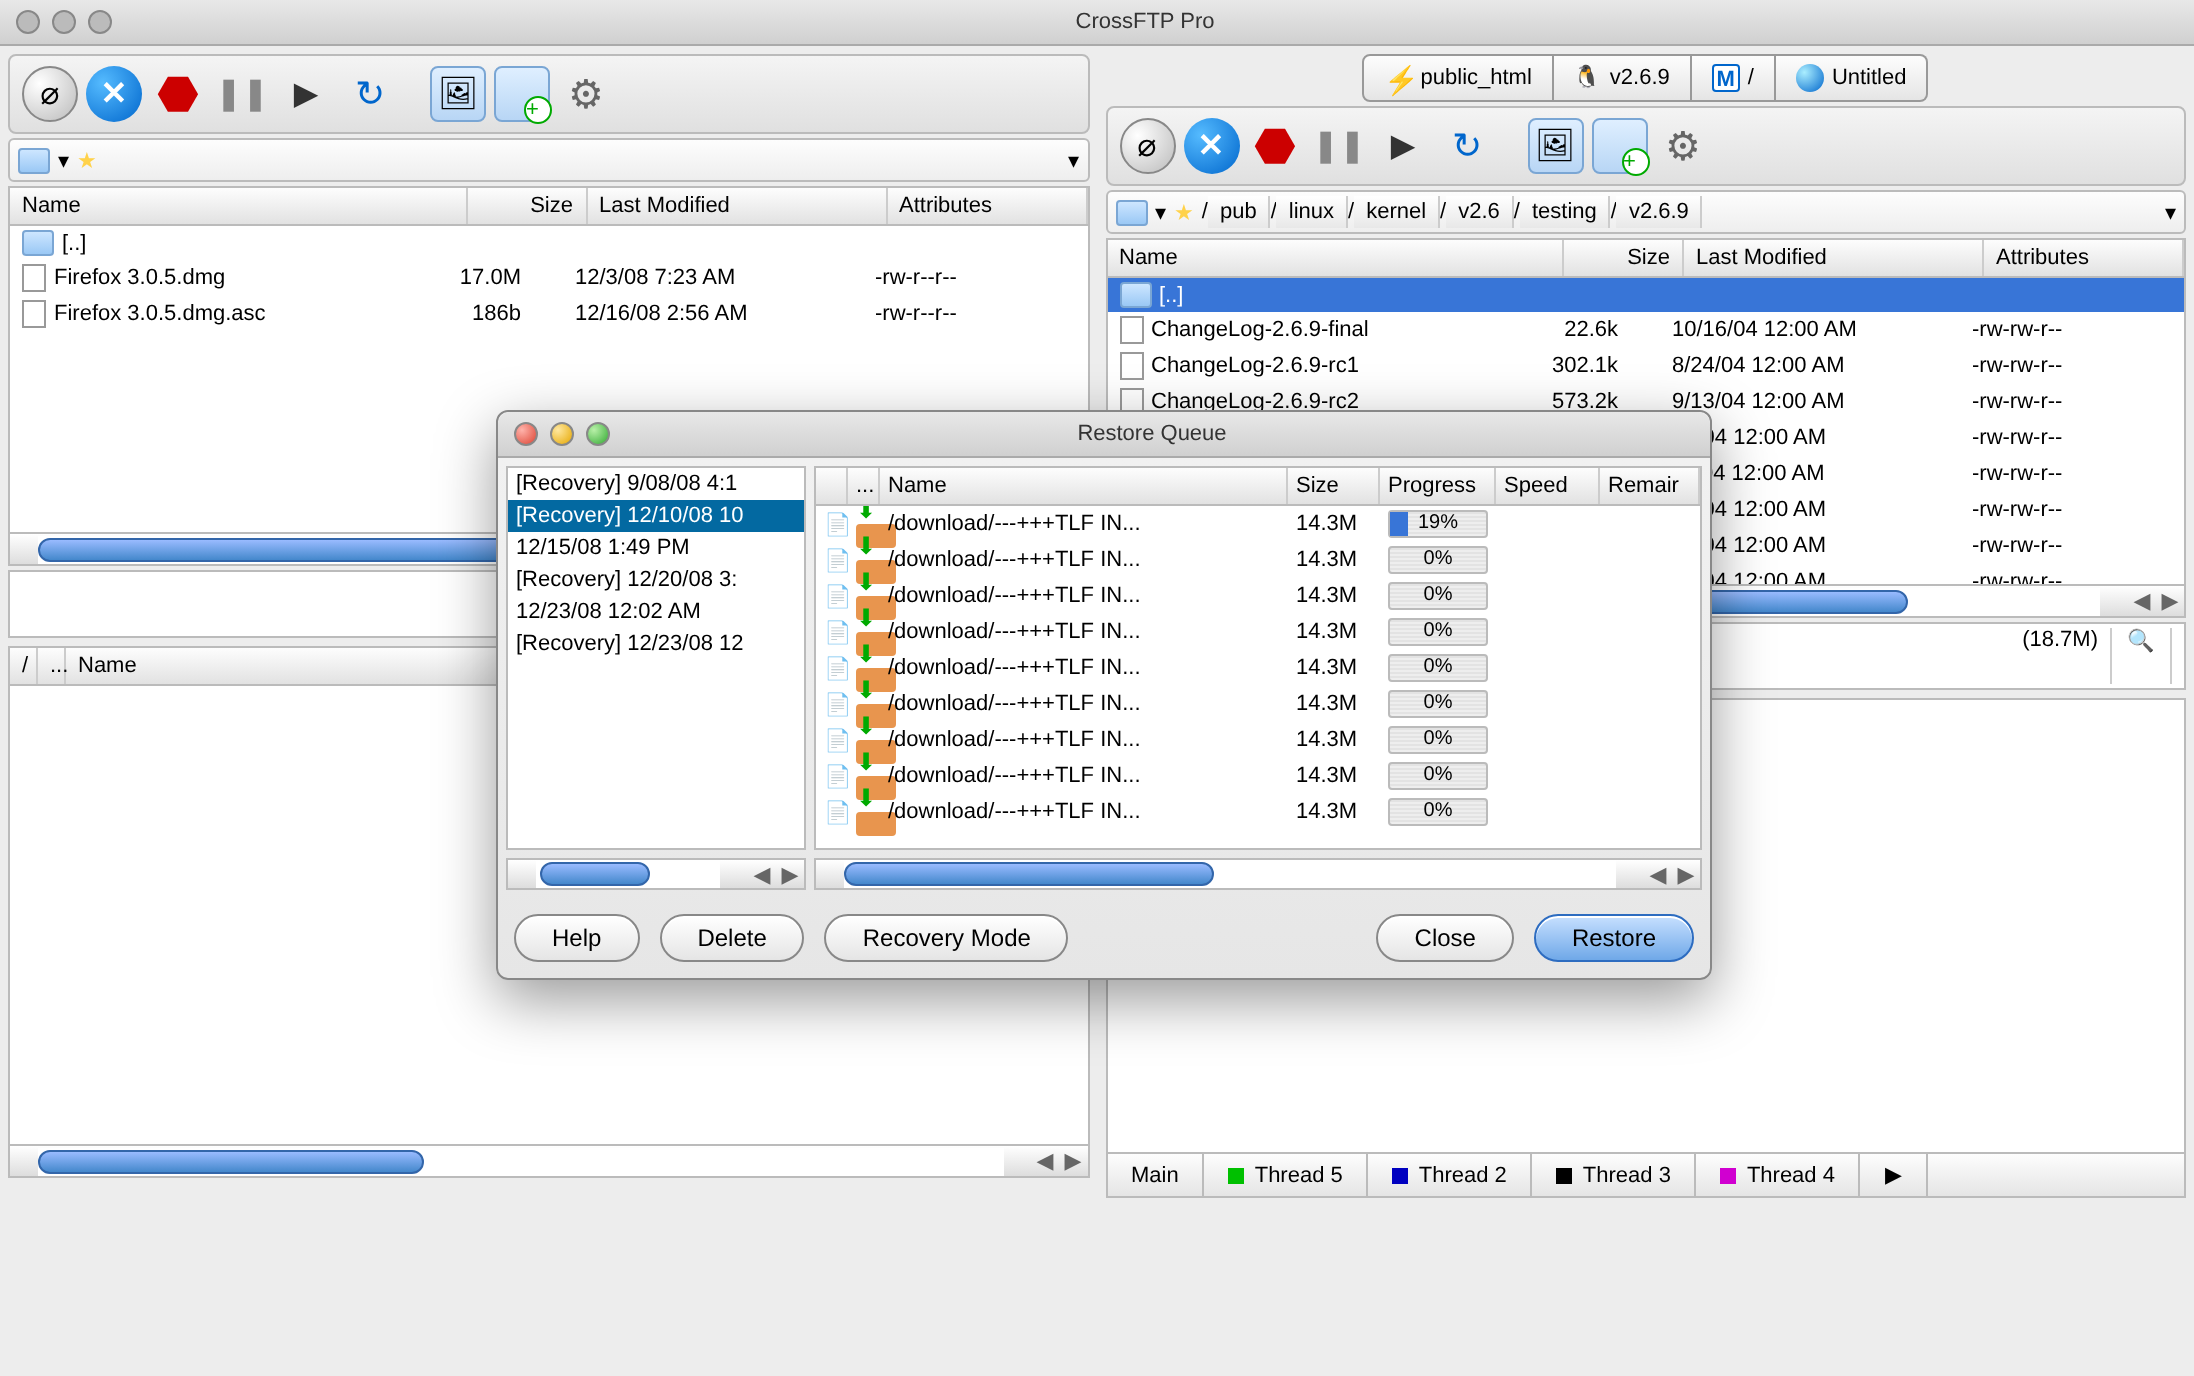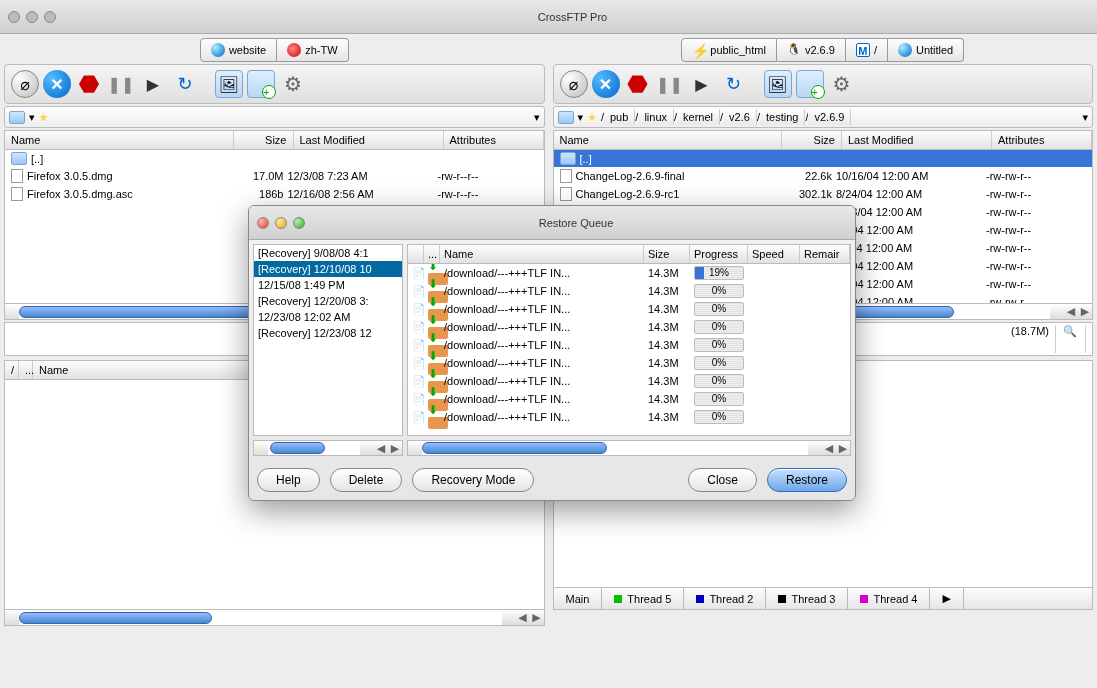--- a/index.html
+++ b/index.html
@@ -6,21 +6,21 @@
 body {
   font-family: "Lucida Grande", Verdana, sans-serif;
   font-size: 11px;
   background: #ededed;
   width: 1097px;
   height: 688px;
   overflow: hidden;
   position: relative;
 }
 .titlebar {
-  height: 34px;
+  height: 23px;
   background: linear-gradient(#e8e8e8, #d0d0d0);
   border-bottom: 1px solid #aaa;
   display: flex;
   align-items: center;
   padding: 0 8px;
 }
 .traffic { display: flex; gap: 6px; }
 .tl { width: 12px; height: 12px; border-radius: 50%; border: 1px solid #888; }
 .tl.r { background: #bbb; } .tl.y { background: #bbb; } .tl.g { background: #bbb; }
 .app-title { flex: 1; text-align: center; color: #333; }
@@ -128,21 +128,21 @@
 .fl-head > div { border-right: 1px solid #ccc; padding: 3px 6px; }
 .col-name { flex: 1; }
 .col-size { width: 60px; text-align: right; }
 .col-mod  { width: 150px; }
 .col-attr { width: 100px; }
 .fl-body { flex: 1; overflow: auto; }
 .fl-row { display: flex; padding: 2px 6px; align-items: center; }
 .fl-row.sel { background: #3875d7; color: #fff; }
 .fl-row > div:nth-child(1){ flex:1; display:flex; gap:4px; align-items:center;}
 .fl-row > div:nth-child(2){ width:60px; text-align:right; padding-right:4px;}
-.fl-row > div:nth-child(3){ width:150px; }
+.fl-row > div:nth-child(3){ width:150px;margin-left:23px; }
 .fl-row > div:nth-child(4){ width:100px; }
 
 .status-bar {
   border: 1px solid #bbb;
   background: #fff;
   height: 34px;
   font-size: 11px;
   padding: 2px 6px;
   margin-top: 2px;
 }
@@ -288,30 +288,20 @@
     <div class="tl r"></div>
     <div class="tl y"></div>
     <div class="tl g"></div>
   </div>
   <div class="app-title">CrossFTP Pro</div>
 </div>
 
 <div class="main-row">
 
   <div class="pane">
-    <div class="tabs-row" id="tabs-left">
-        <div class="tab">
-          <span class="icon icon-globe"></span>
-          <span>website</span>
-        </div>
-        <div class="tab">
-          <span class="icon icon-moz"></span>
-          <span>zh-TW</span>
-        </div>
-      </div>
 
     <div class="toolbar">
       <div class="tb-btn tb-disconnect">⌀</div>
       <div class="tb-btn tb-cross">✕</div>
       <div class="tb-btn tb-stop">⬣</div>
       <div class="tb-btn tb-pause">❚❚</div>
       <div class="tb-btn tb-play">▶</div>
       <div class="tb-btn tb-refresh">↻</div>
       <div style="width:8px;"></div>
       <div class="tb-btn tb-pic">🖼</div>

